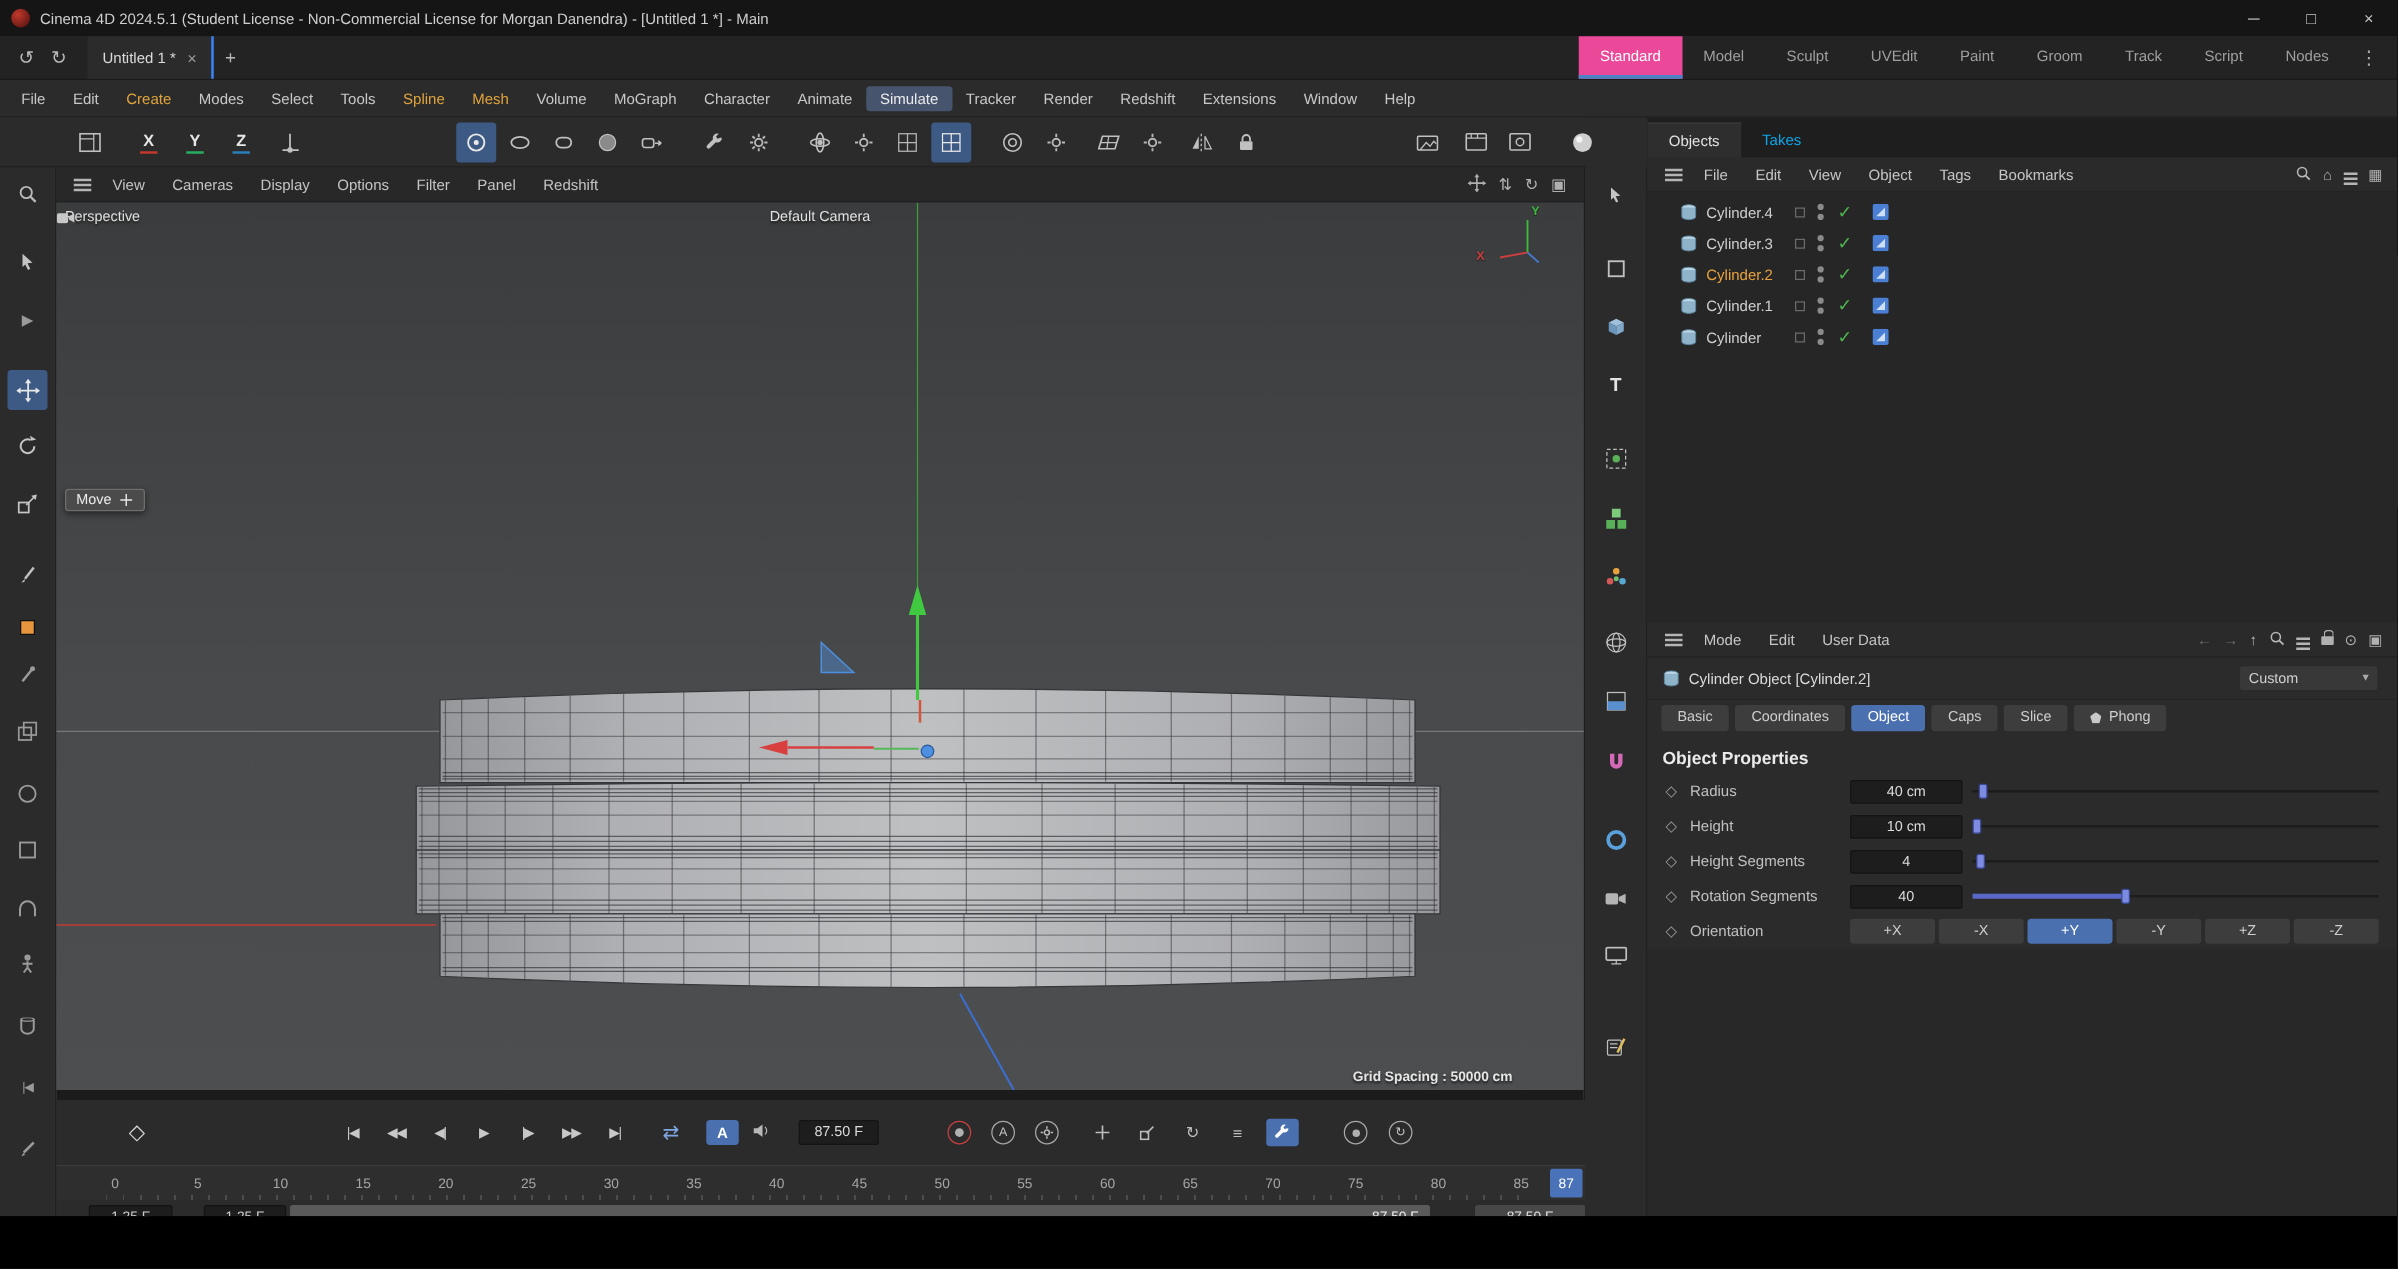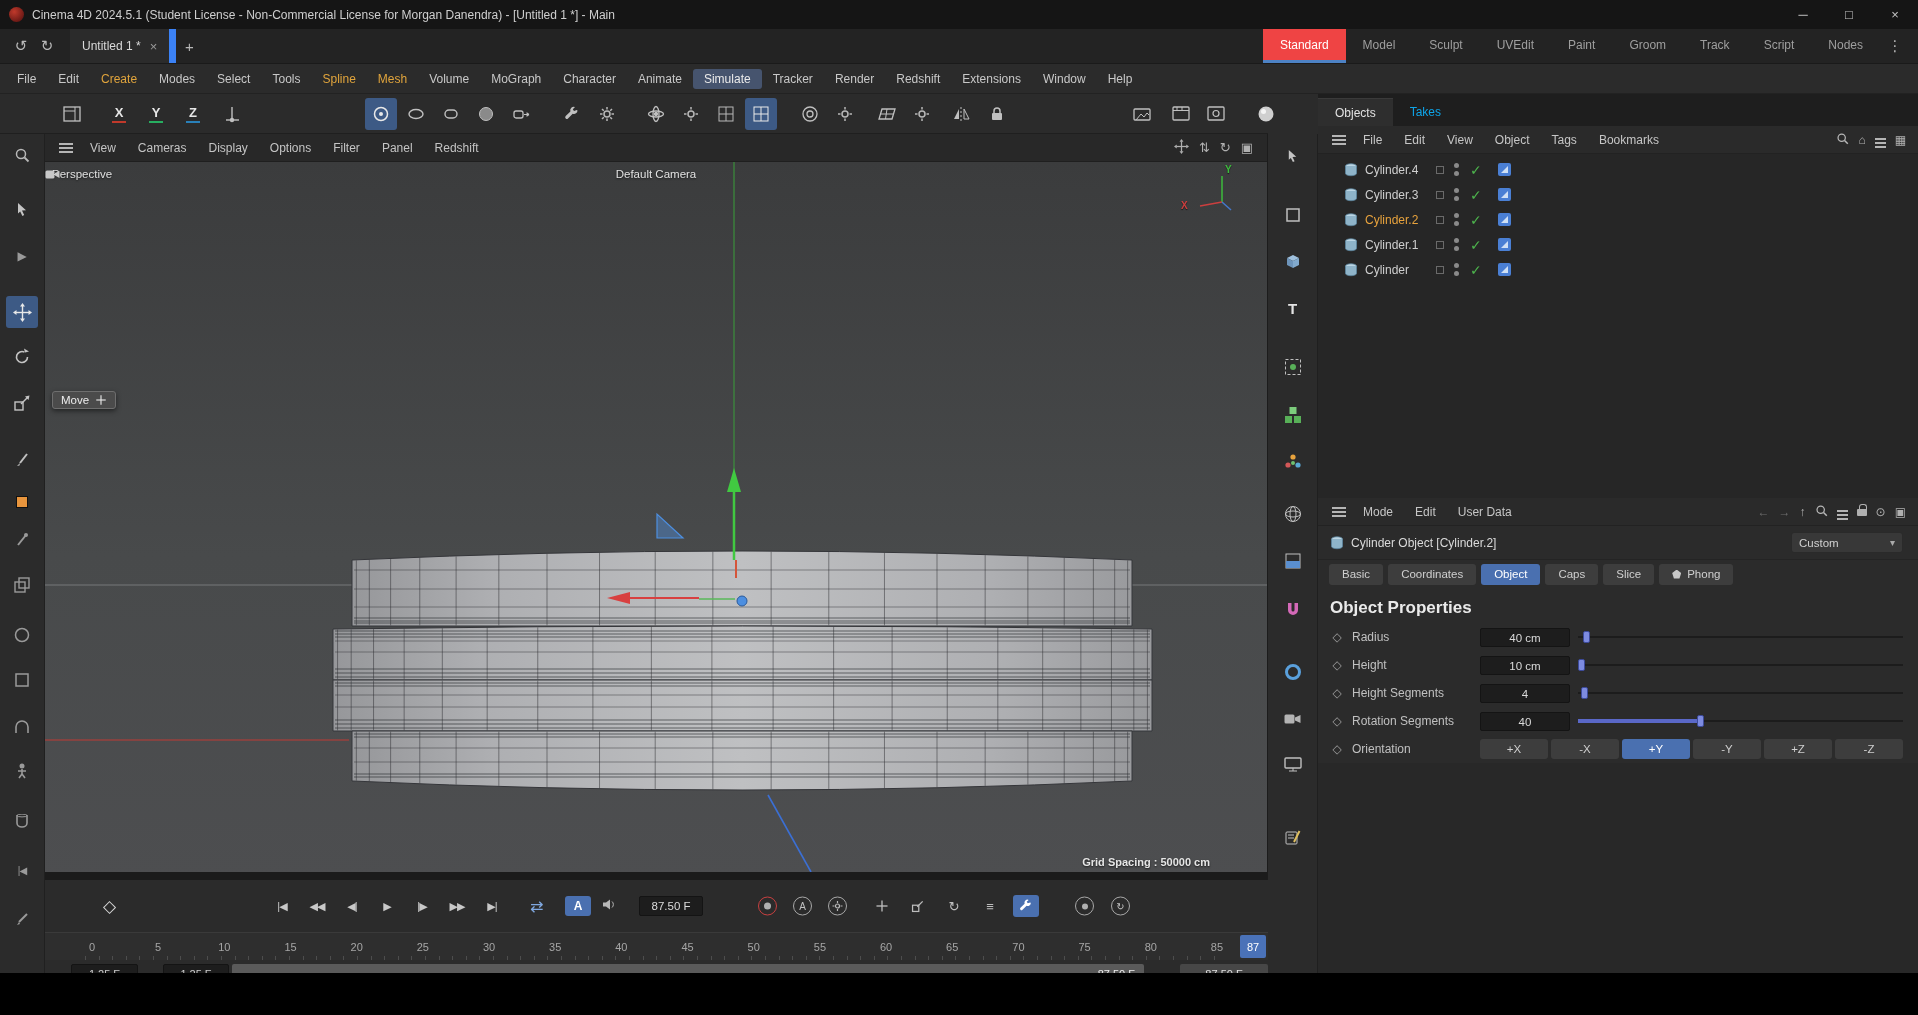--- a/index.html
+++ b/index.html
@@ -11,25 +11,25 @@
   .titlebar{position:absolute;left:0;top:0;right:0;height:29px;background:#151515;display:flex;align-items:center;}
   .c4d-logo{width:15px;height:15px;border-radius:50%;background:radial-gradient(circle at 35% 32%,#c0392b,#4d0e0e);margin:0 8px 0 9px;flex:0 0 auto;}
   .tb-title{font-size:12px;color:#cfcfcf;white-space:nowrap;}
   .win-controls{margin-left:auto;display:flex;height:100%;}
   .win-btn{width:46px;height:100%;display:flex;align-items:center;justify-content:center;color:#c4c4c4;font-size:13px;}
 
   
   .tabrow{position:absolute;left:0;top:29px;right:0;height:35px;background:#232323;border-bottom:1px solid #1a1a1a;display:flex;align-items:center;}
   .nav-btn{width:26px;height:26px;display:flex;align-items:center;justify-content:center;color:#b8b8b8;font-size:15px;border-radius:3px;}
   .tabrow .nav-btn:first-child{margin-left:8px;}
-  .doc-tab{height:100%;display:flex;align-items:center;gap:9px;padding:0 12px;background:#2b2b2b;border-right:7px solid #3b82f6;margin-left:10px;color:#dadada;}
+  .doc-tab{height:100%;display:flex;align-items:center;gap:9px;padding:0 12px;background:#2b2b2b;border-right:2px solid #3b82f6;margin-left:10px;color:#dadada;}
   .doc-close{color:#9a9a9a;font-size:13px;}
   .layout-tabs{margin-left:auto;display:flex;height:100%;}
   .layout-tab{height:100%;display:flex;align-items:center;padding:0 17px;color:#9f9f9f;border-bottom:3px solid transparent;}
-  .layout-tab.active{color:#fff;background:#ef4444;border-bottom:3px solid #4d82c4;}
+  .layout-tab.active{color:#fff;background:#ec4899;border-bottom:3px solid #4d82c4;}
   .dots-btn{width:30px;height:100%;display:flex;align-items:center;justify-content:center;color:#b0b0b0;font-size:15px;margin-right:8px;}
 
   
   .menubar{position:absolute;left:0;top:64px;right:0;height:30px;background:#2b2b2b;border-bottom:1px solid #222;display:flex;align-items:center;padding-left:6px;}
   .menu-item{padding:3px 11px;color:#c8c8c8;border-radius:3px;}
   .menu-item.active{background:#46546e;color:#eaeaea;}
 
   
   .toolbar{position:absolute;left:0;top:94px;width:1268px;height:40px;background:#2b2b2b;border-bottom:1px solid #1f1f1f;display:flex;align-items:center;}
   .tbi{width:32px;height:32px;margin:0 1px;display:flex;align-items:center;justify-content:center;border-radius:3px;flex:0 0 auto;}
@@ -120,21 +120,21 @@
   .am{background:#2b2b2b;}
   .am-title{height:34px;display:flex;align-items:center;padding-left:12px;border-bottom:1px solid #242424;color:#dadada;}
   .am-title .lab{margin-left:7px;}
   .combo{margin-left:auto;margin-right:15px;width:112px;height:21px;background:#383838;border:1px solid #2a2a2a;border-radius:3px;display:flex;align-items:center;padding:0 7px;font-size:11.5px;color:#d0d0d0;}
   .combo .caret{margin-left:auto;color:#aaa;font-size:10px;}
   .am-sections{height:28px;display:flex;align-items:center;gap:5px;padding-left:11px;}
   .sec-btn{background:#3d3d3d;color:#cfcfcf;padding:0 13px;height:21px;display:flex;align-items:center;border-radius:3px;font-size:11.5px;}
   .sec-btn.active{background:#4a70b0;color:#fff;}
   .sec-btn .pent{display:none;}
   .sec-btn.has-icon .pent{display:inline-block;width:9px;height:9px;background:#c8c8c8;clip-path:polygon(50% 0,100% 38%,81% 100%,19% 100%,0 38%);margin-right:6px;}
-  .am-group-title{padding:10px 0 5px 12px;color:#eaeaea;font-weight:bold;font-size:17px;}
+  .am-group-title{padding:10px 0 5px 12px;color:#eaeaea;font-weight:bold;font-size:14px;}
   .prop-row{display:flex;align-items:center;height:28px;padding-left:12px;}
   .diamond{width:14px;text-align:center;color:#9a9a9a;font-size:12px;}
   .prop-label{margin-left:8px;width:120px;color:#c0c0c0;}
   .prop-value{margin-left:8px;width:90px;height:19px;line-height:18px;background:#1d1d1d;border:1px solid #141414;border-radius:2px;text-align:center;color:#dadada;font-size:11.5px;}
   .prop-slider{position:relative;flex:1;height:16px;margin:0 15px 0 8px;}
   .prop-slider::before{content:'';position:absolute;left:0;right:0;top:7px;height:2px;background:#1c1c1c;}
   .sl-fill{position:absolute;left:0;top:6px;height:4px;background:#5a68c8;}
   .sl-handle{position:absolute;top:2px;width:7px;height:12px;background:#7d8be0;border:1px solid #3c4a9a;border-radius:2px;}
   .orient-btns{flex:1;display:flex;gap:3px;margin:0 15px 0 8px;}
   .orient-btn{flex:1;height:20px;background:#3d3d3d;border-radius:3px;color:#cfcfcf;display:flex;align-items:center;justify-content:center;font-size:11.5px;}

